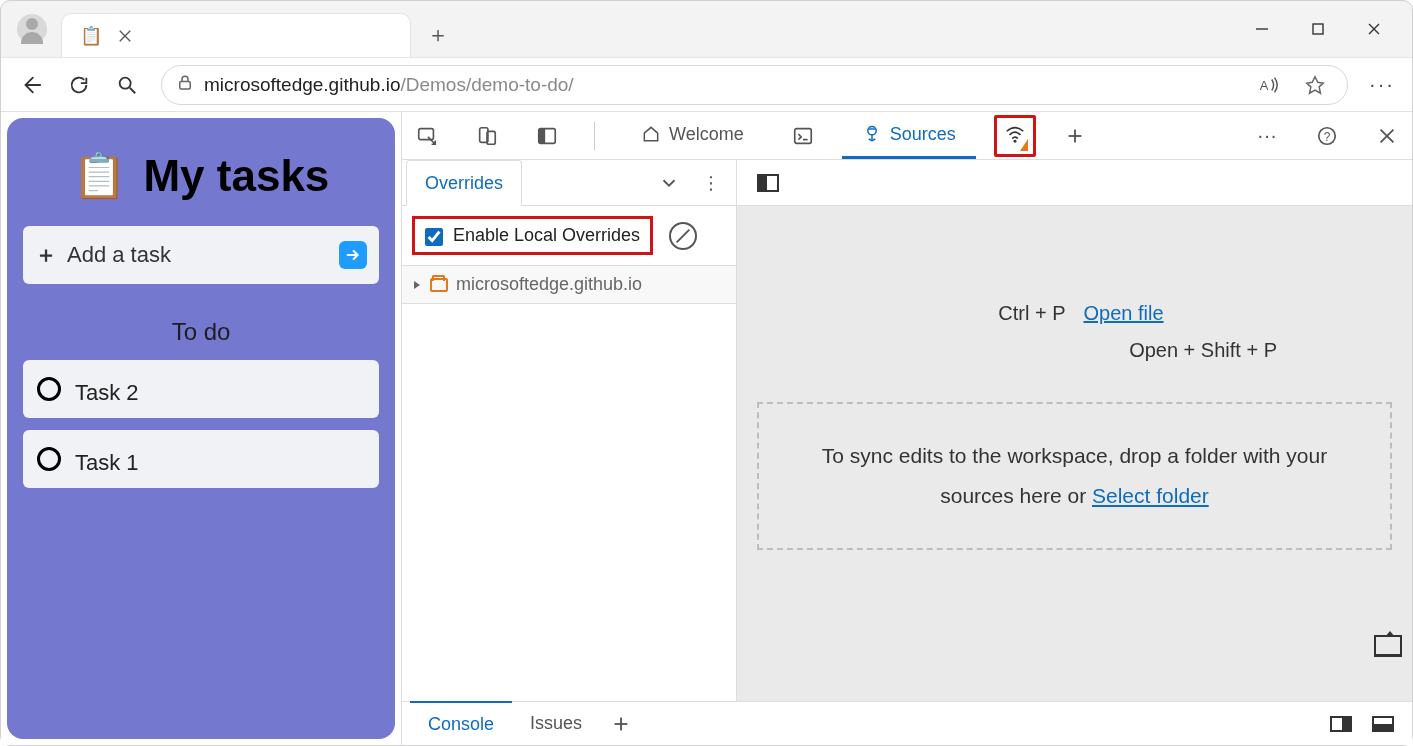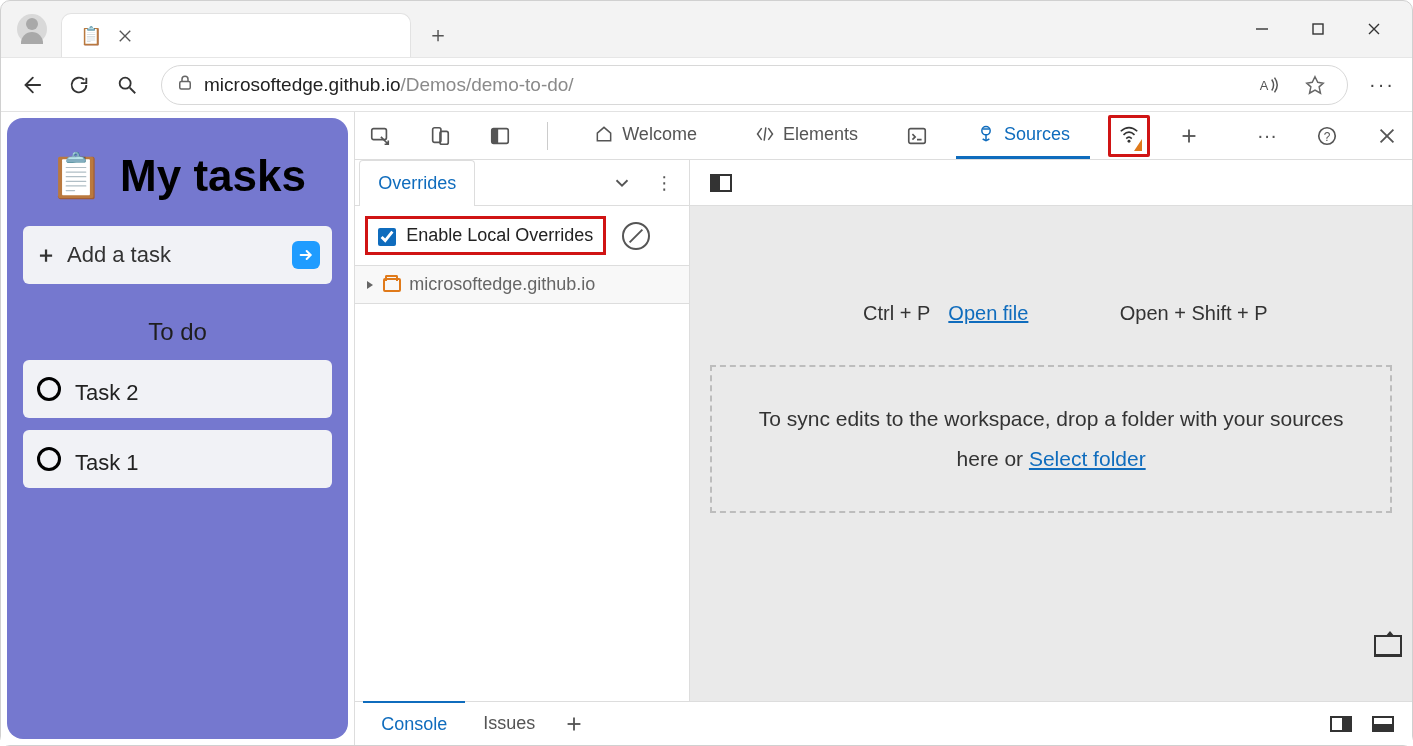--- a/index.html
+++ b/index.html
@@ -188,21 +188,21 @@
 
   .dt-right {
     flex:1; background:#eaeaea; display:flex; flex-direction:column; position:relative;
   }
   .dt-right-toolbar {
     height: 46px; background:#fff; border-bottom:1px solid #ddd; display:flex; align-items:center; padding:0 10px;
   }
   .pane-toggle { width:22px;height:18px;border:2px solid #333; position:relative;}
   .pane-toggle::after{content:"";position:absolute;left:0;top:0;bottom:0;width:8px;background:#333;}
   .shortcuts {
-    display:flex; gap:14px; align-items:flex-end;
+    display:flex; flex-direction:column; gap:14px; align-items:flex-end;
     padding: 96px 0 0 0; width: 60%; margin: 0 auto 30px;
   }
   .shortcut-row { display:flex; gap:18px; font-size:20px; color:#333; width:100%; justify-content:center;}
   .shortcut-row .keys{ text-align:right; flex:1;}
   .shortcut-row a { color:#0f6cbd; text-decoration:underline; cursor:pointer; flex:1;}
   .dropzone {
     margin: 10px 20px; border: 2px dashed #bdbdbd; padding: 32px 24px;
     text-align:center; font-size:21px; color:#333; line-height:1.9;
   }
   .dropzone a { color:#0f6cbd; text-decoration:underline; cursor:pointer; }
@@ -356,26 +356,20 @@
               <rect x="3" y="4" width="18" height="16" rx="2" fill="none" stroke="#555" stroke-width="1.8"></rect>
               <rect x="3" y="4" width="7" height="16" fill="#555"></rect>
             </svg>
         </div>
         <div class="dt-divider"></div>
         <div class="dt-tab">
           <svg viewBox="0 0 24 24" width="20" height="20">
               <path d="M4 11 L12 4 L20 11 V20 H4 Z" fill="none" stroke="#555" stroke-width="1.8"></path>
             </svg>
           <span>Welcome</span>
-        </div>
-        <div class="dt-tab">
-          <svg viewBox="0 0 24 24" width="20" height="20">
-              <path d="M8 5 L3 12 L8 19 M16 5 L21 12 L16 19 M13 4 L11 20" fill="none" stroke="#555" stroke-width="1.8"></path>
-            </svg>
-          <span>Elements</span>
         </div>
         <div class="tool-btn">
           <svg viewBox="0 0 24 24">
               <rect x="3" y="4" width="18" height="16" rx="2" fill="none" stroke="#555" stroke-width="1.8"></rect>
               <path d="M7 10 L10 13 L7 16 M12 16 H17" stroke="#555" stroke-width="1.8" fill="none"></path>
             </svg>
         </div>
         <div class="dt-tab active">
           <svg viewBox="0 0 24 24" width="20" height="20">
               <circle cx="12" cy="8" r="5" fill="none" stroke="#0f6cbd" stroke-width="1.8"></circle>

